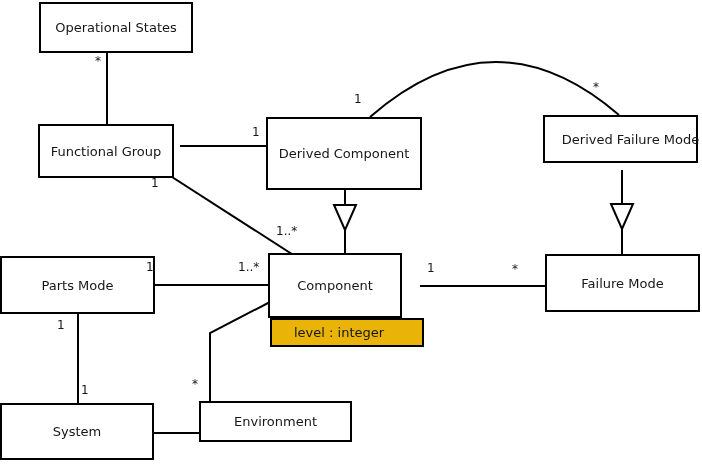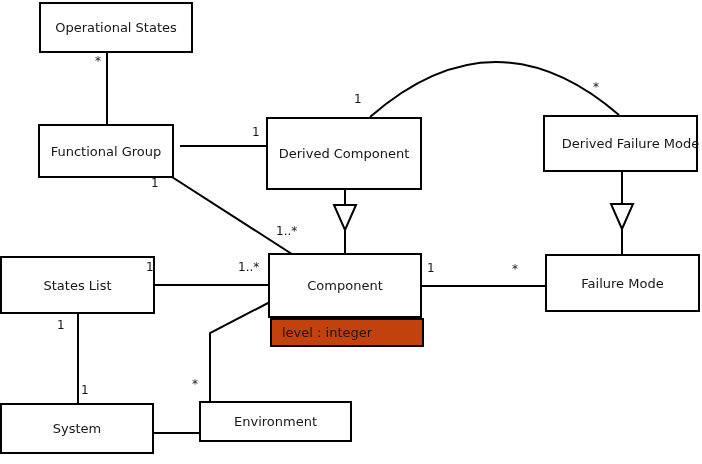--- a/index.html
+++ b/index.html
@@ -24,48 +24,48 @@
     display: flex;
     align-items: center;
     justify-content: center;
     font-size: 13px;
     color: #161616;
     white-space: nowrap;
   }
   .uml-attr {
     position: absolute;
     box-sizing: border-box;
-    background: #c2410c;
+    background: #eab308;
     border: 2px solid #000000;
     display: flex;
     align-items: center;
     justify-content: flex-start;
-    padding-left: 10px;
+    padding-left: 22px;
     font-size: 13px;
     color: #161616;
     white-space: nowrap;
   }
   .mult {
     position: absolute;
     font-size: 12px;
     line-height: 1;
     color: #161616;
     white-space: nowrap;
   }
 
   
   .pos-operational-states  { left: 39px;  top: 2px;   width: 154px; height: 51px; }
   .pos-functional-group    { left: 38px;  top: 124px; width: 136px; height: 54px; justify-content: center; }
   .pos-derived-component   { left: 266px; top: 117px; width: 156px; height: 73px; }
-  .pos-derived-failure-mode{ left: 543px; top: 115px; width: 155px; height: 57px; padding-left: 20px; }
-  .pos-component           { left: 268px; top: 253px; width: 154px; height: 65px; }
+  .pos-derived-failure-mode{ left: 543px; top: 115px; width: 155px; height: 48px; padding-left: 20px; }
+  .pos-component           { left: 268px; top: 253px; width: 134px; height: 65px; }
   .pos-component-attr      { left: 270px; top: 318px; width: 154px; height: 29px; }
   .pos-failure-mode        { left: 545px; top: 254px; width: 155px; height: 58px; }
   .pos-parts-list          { left: 0px;   top: 256px; width: 155px; height: 58px; }
-  .pos-system              { left: 0px;   top: 403px; width: 154px; height: 51px; }
+  .pos-system              { left: 0px;   top: 403px; width: 154px; height: 57px; }
   .pos-environment         { left: 199px; top: 401px; width: 153px; height: 41px; }
 
   
   .pos-m-os-star     { left: 95px;  top: 55px; }
   .pos-m-fg-dc-1     { left: 252px; top: 126px; }
   .pos-m-fg-comp-1   { left: 151px; top: 177px; }
   .pos-m-fg-comp-n   { left: 276px; top: 225px; }
   .pos-m-dc-arc-1    { left: 354px; top: 93px; }
   .pos-m-dfm-arc-s   { left: 593px; top: 81px; }
   .pos-m-comp-fm-1   { left: 427px; top: 262px; }
@@ -131,21 +131,21 @@
   </div>
   <div class="uml-attr pos-component-attr">
     <span>level : integer</span>
   </div>
 
   <div class="uml-class pos-failure-mode">
     <span>Failure Mode</span>
   </div>
 
   <div class="uml-class pos-parts-list">
-    <span>States List</span>
+    <span>Parts Mode</span>
   </div>
 
   <div class="uml-class pos-system">
     <span>System</span>
   </div>
 
   <div class="uml-class pos-environment">
     <span>Environment</span>
   </div>
 

